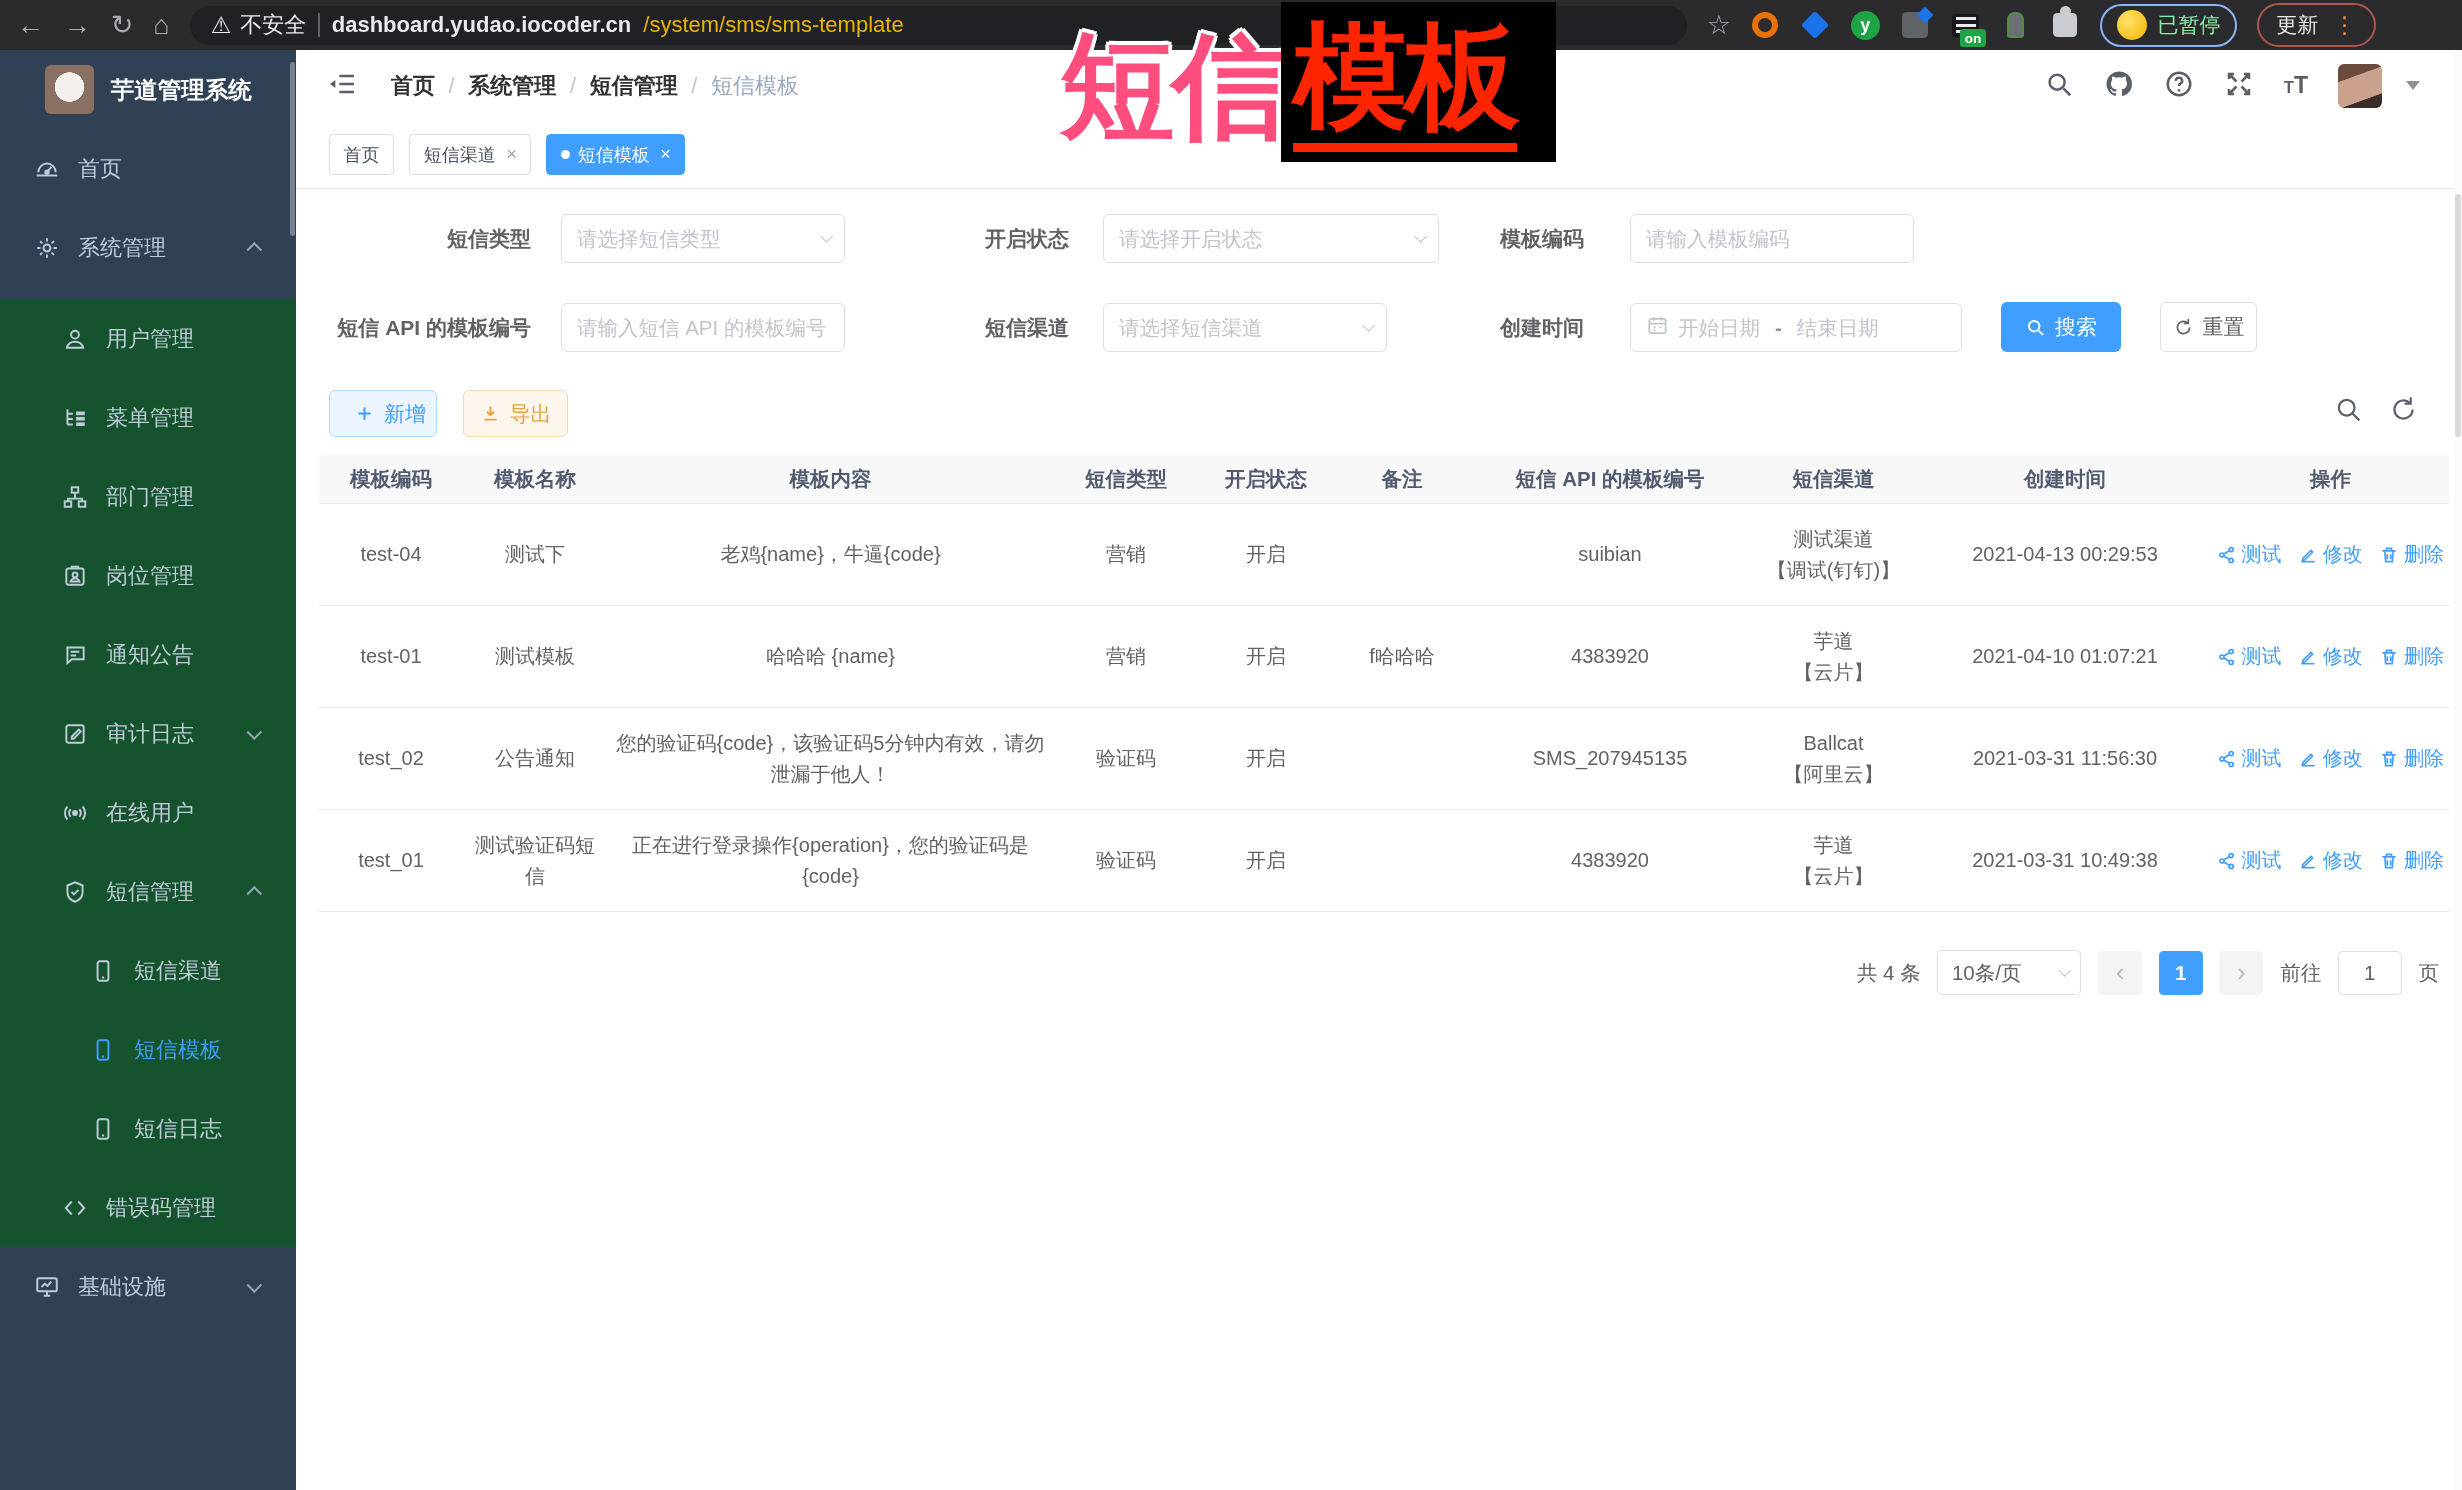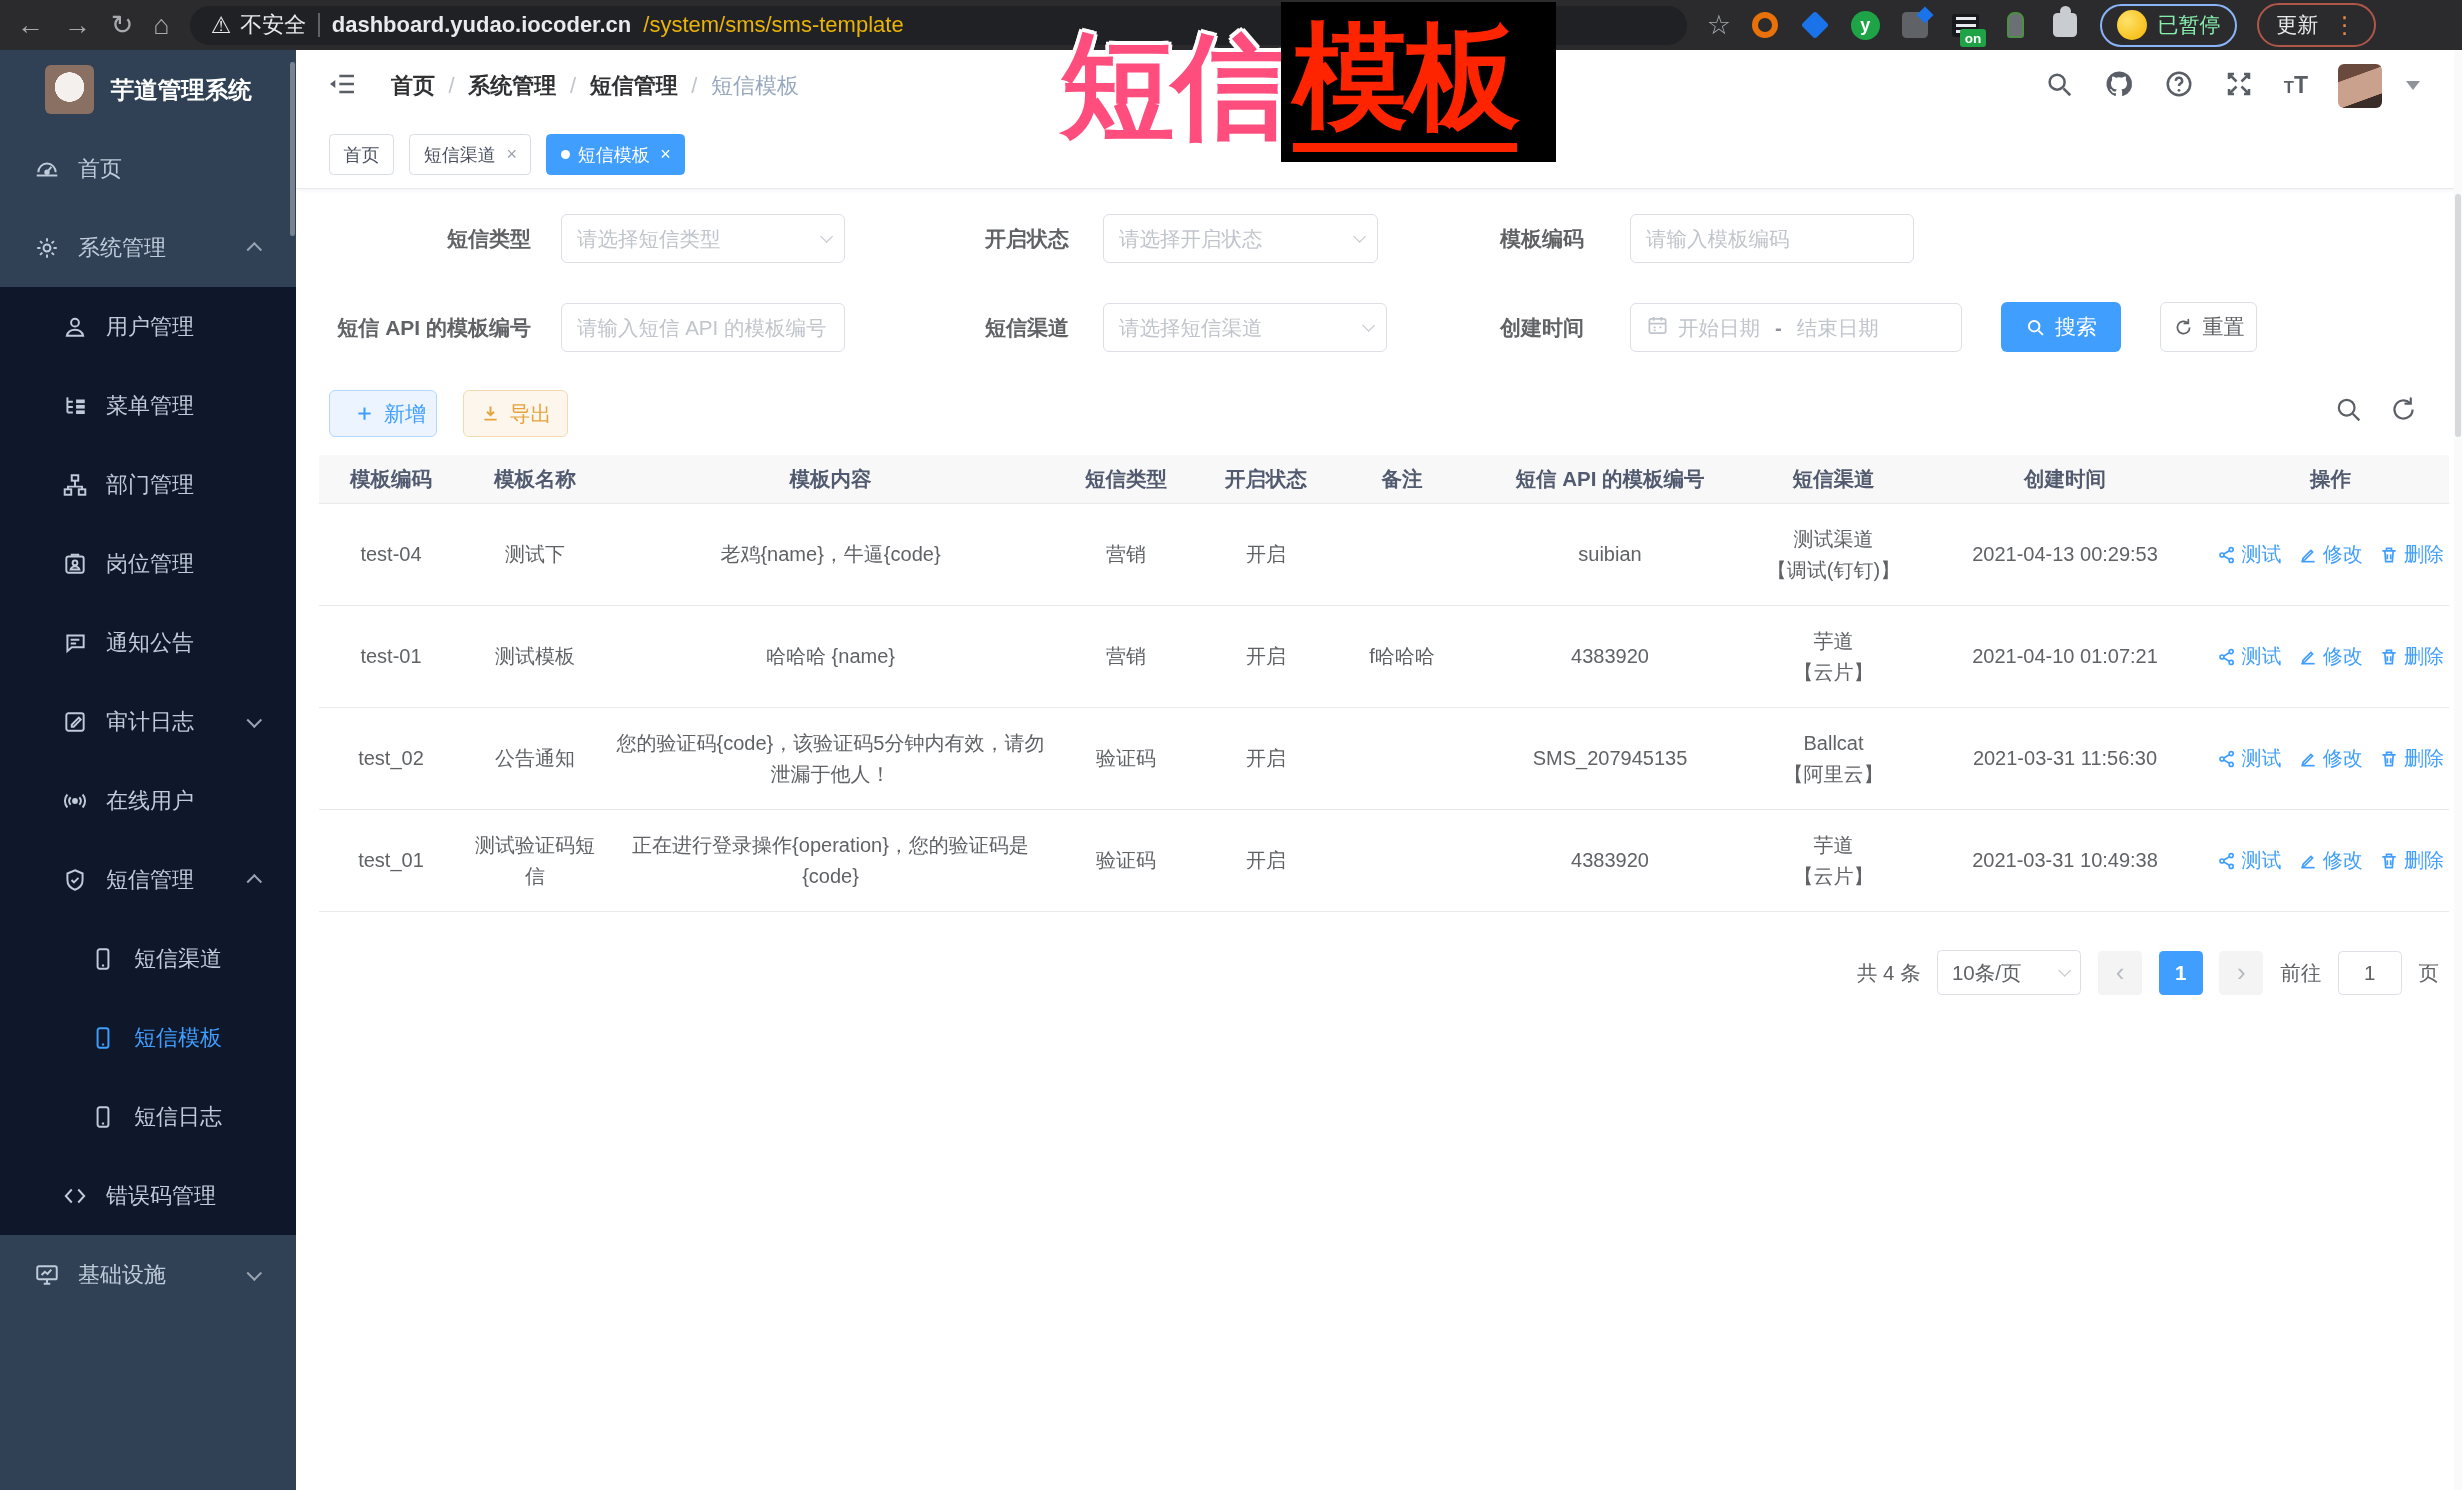--- a/index.html
+++ b/index.html
@@ -45,21 +45,21 @@
   .logo { height:79px; display:flex; align-items:center; gap:16.7px; padding-left:45px; }
   .logo-img { width:49px; height:49px; border-radius:6px;
     background:radial-gradient(circle at 50% 45%, #f3f0ee 0 40%, #8a6f63 41% 100%); }
   .logo-title { color:#fff; font-size:23.5px; font-weight:700; }
   .mitem { position:relative; height:79px; display:flex; align-items:center; gap:18px; font-size:22px; cursor:pointer; }
   .mitem .mi { display:flex; width:27px; justify-content:center; }
   .mi svg { width:26px; height:26px; }
   .lvl0 { padding-left:33px; }
   .lvl1 { padding-left:61px; }
   .lvl2 { padding-left:89px; }
-  .submenu { background:#0f172a; }
+  .submenu { background:#14532d;margin-top:12px; }
   .mitem.active { color:#409eff; }
   .chev { position:absolute; right:36px; top:50%; width:10.6px; height:10.6px;
     border-right:2.3px solid #99a3b1; border-bottom:2.3px solid #99a3b1; }
   .chev.up { transform:translateY(-30%) rotate(-135deg); }
   .chev.down { transform:translateY(-70%) rotate(45deg); }
   .side-scroll { position:absolute; right:1.5px; top:12px; width:4.5px; height:174px; background:rgba(255,255,255,.35); border-radius:2.3px; }
 
   
   .main { position:absolute; left:296px; top:50px; right:0; bottom:0; background:#fff; }
 
@@ -412,21 +412,21 @@
         <span class="tab-x">×</span>
       </div>
     </div>
 
     <div class="f-label" style="left:91px;top:164px;width:144px;">短信类型</div>
     <div class="ctrl" style="left:265px;top:164px;width:284px;">
       <span class="ph">请选择短信类型</span>
       <span class="sel-caret"></span>
     </div>
     <div class="f-label" style="left:629px;top:164px;width:144px;">开启状态</div>
-    <div class="ctrl" style="left:807px;top:164px;width:275px;">
+    <div class="ctrl" style="left:807px;top:164px;width:336px;">
       <span class="ph">请选择开启状态</span>
       <span class="sel-caret"></span>
     </div>
     <div class="f-label" style="left:1144px;top:164px;width:144px;">模板编码</div>
     <div class="ctrl" style="left:1334px;top:164px;width:284px;">
       <input placeholder="请输入模板编码" style="">
     </div>
 
     <div class="f-label" style="left:23px;top:253px;width:212px;">短信 API 的模板编号</div>
     <div class="ctrl" style="left:265px;top:253px;width:284px;">

